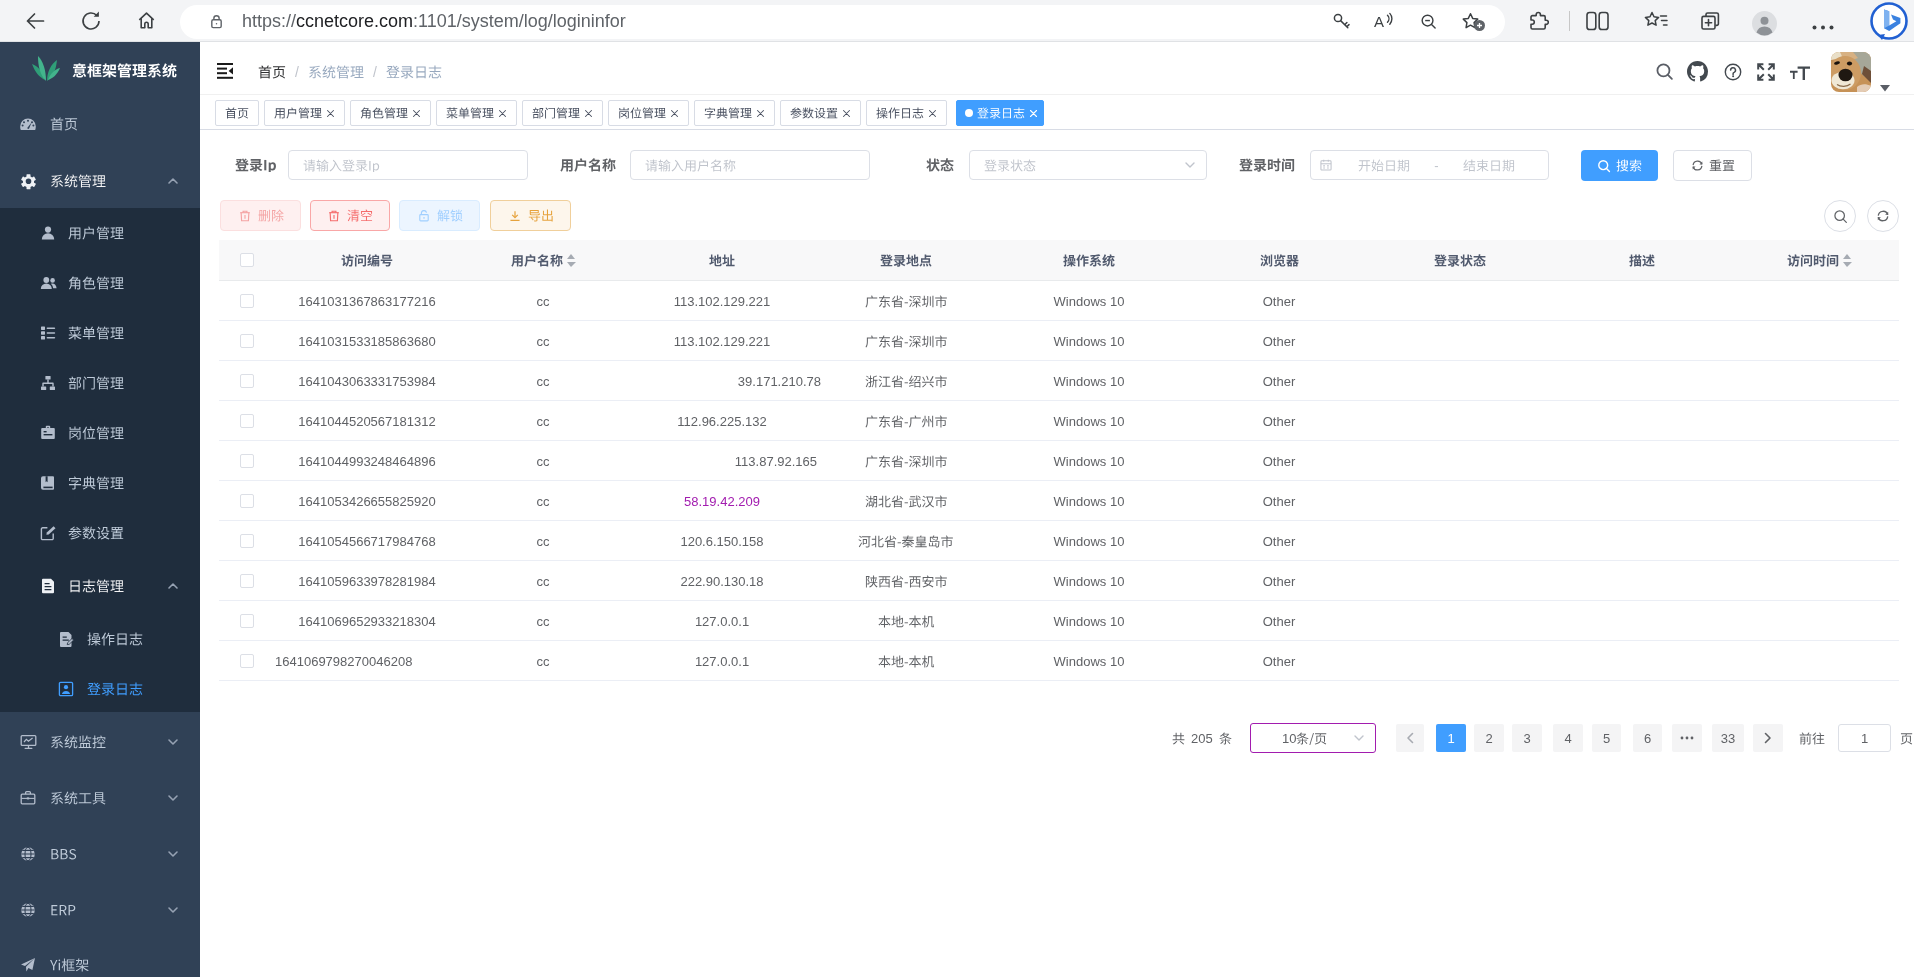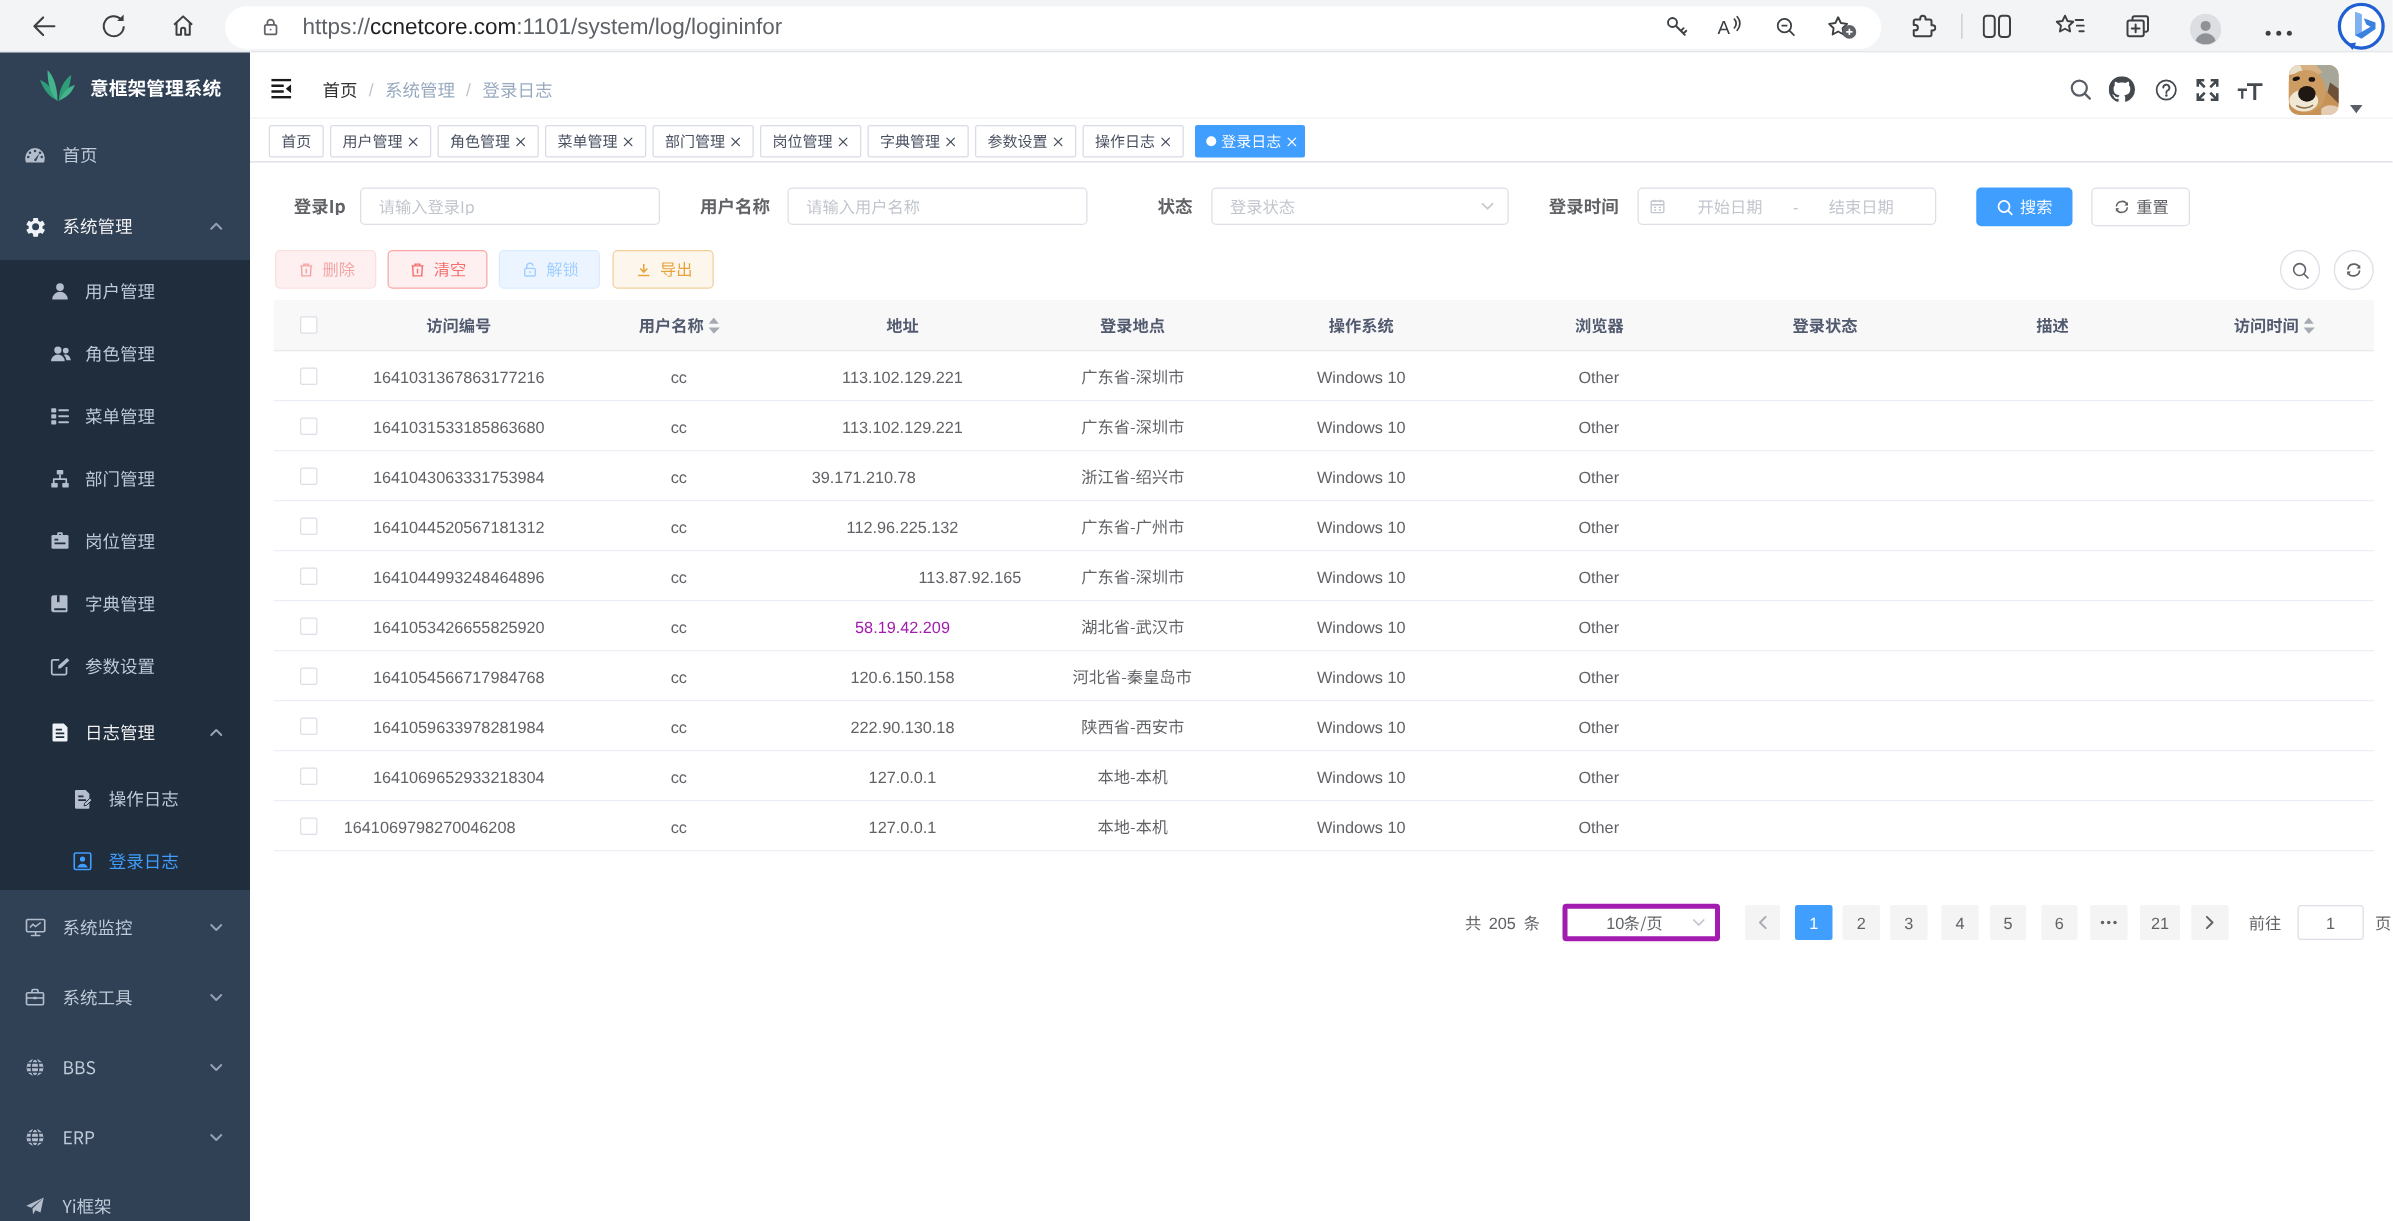--- a/index.html
+++ b/index.html
@@ -895,21 +895,21 @@
     <span style="font-size:13px;color:#606266">Other</span>
   </div>
 <div class="a" style="left:219px;top:361px;width:1680px;height:40px;border-bottom:1px solid #ebeef5"></div>
 <div class="a" style="left:240px;top:374px;width:14px;height:14px;border:1px solid #dcdfe6;border-radius:2px;background:#fff"></div>
 <div class="a flex" style="left:275px;top:361px;width:184px;height:40px;justify-content:center">
     <span style="font-size:13px;color:#606266">1641043063331753984</span>
   </div>
 <div class="a flex" style="left:459px;top:361px;width:168px;height:40px;justify-content:center">
     <span style="font-size:13px;color:#606266">cc</span>
   </div>
-<div class="a flex" style="left:596px;top:361px;width:190px;height:40px;justify-content:center">
+<div class="a flex" style="left:631px;top:361px;width:190px;height:40px;justify-content:flex-end">
     <span style="font-size:13px;color:#606266">39.171.210.78</span>
   </div>
 <div class="a flex" style="left:817px;top:361px;width:178px;height:40px;justify-content:center">
     <svg style="vertical-align:-0.12em;" width="82.51" height="13" viewBox="0 -880 6347 1000" fill="#606266">
       <use href="#r6d59" x="0"></use>
       <use href="#r6c5f" x="1000"></use>
       <use href="#r7701" x="2000"></use>
       <use href="#r2d" x="3000"></use>
       <use href="#r7ecd" x="3347"></use>
       <use href="#r5174" x="4347"></use>
@@ -1117,21 +1117,21 @@
   </div>
 <div class="a flex" style="left:1172px;top:723px;height:30px;">
     <svg style="vertical-align:-0.12em;" width="13.00" height="13" viewBox="0 -880 1000 1000" fill="#606266">
       <use href="#r5171" x="0"></use>
     </svg>
     <span style="font-size:13px;color:#606266;margin:0 6px">205</span>
     <svg style="vertical-align:-0.12em;" width="13.00" height="13" viewBox="0 -880 1000 1000" fill="#606266">
       <use href="#r6761" x="0"></use>
     </svg>
   </div>
-<div class="a flex" style="left:1250px;top:723px;width:126px;height:30px;border:4px solid #a21caf;border-radius:3px;background:#fff;padding-left:31px">
+<div class="a flex" style="left:1250px;top:723px;width:126px;height:30px;border:1px solid #a21caf;border-radius:3px;background:#fff;padding-left:31px">
     <span style="font-size:13px;color:#606266">10</span>
     <svg style="vertical-align:-0.12em;" width="31.10" height="13" viewBox="0 -880 2392 1000" fill="#606266">
       <use href="#r6761" x="0"></use>
       <use href="#r2f" x="1000"></use>
       <use href="#r9875" x="1392"></use>
     </svg>
   </div>
 <div class="a flex" style="left:1352px;top:723px;height:30px;">
     <svg width="14" height="14" viewBox="0 0 14 14" fill="none">
       <path d="M3 5l4 4 4-4" stroke="#c0c4cc" stroke-width="1.4" stroke-linecap="round" stroke-linejoin="round"></path>
@@ -1161,21 +1161,21 @@
     <span style="font-size:13px;color:#606266">6</span>
   </div>
 <div class="a flex" style="left:1672px;top:724px;width:30px;height:28px;background:#f4f4f5;border-radius:2px;justify-content:center">
     <svg width="14" height="4" viewBox="0 0 14 4">
       <circle cx="2" cy="2" r="1.4" fill="#606266"></circle>
       <circle cx="7" cy="2" r="1.4" fill="#606266"></circle>
       <circle cx="12" cy="2" r="1.4" fill="#606266"></circle>
     </svg>
   </div>
 <div class="a flex" style="left:1712px;top:724px;width:32px;height:28px;background:#f4f4f5;border-radius:2px;justify-content:center">
-    <span style="font-size:13px;color:#606266">21</span>
+    <span style="font-size:13px;color:#606266">33</span>
   </div>
 <div class="a flex" style="left:1753px;top:724px;width:30px;height:28px;background:#f4f4f5;border-radius:2px;justify-content:center">
     <svg width="10" height="12" viewBox="0 0 10 12">
       <path d="M2.5 1.5L7 6l-4.5 4.5" stroke="#606266" stroke-width="1.6" fill="none" stroke-linecap="round" stroke-linejoin="round"></path>
     </svg>
   </div>
 <div class="a flex" style="left:1799px;top:723px;height:30px;">
     <svg style="vertical-align:-0.12em;" width="26.00" height="13" viewBox="0 -880 2000 1000" fill="#606266">
       <use href="#r524d" x="0"></use>
       <use href="#r5f80" x="1000"></use>

